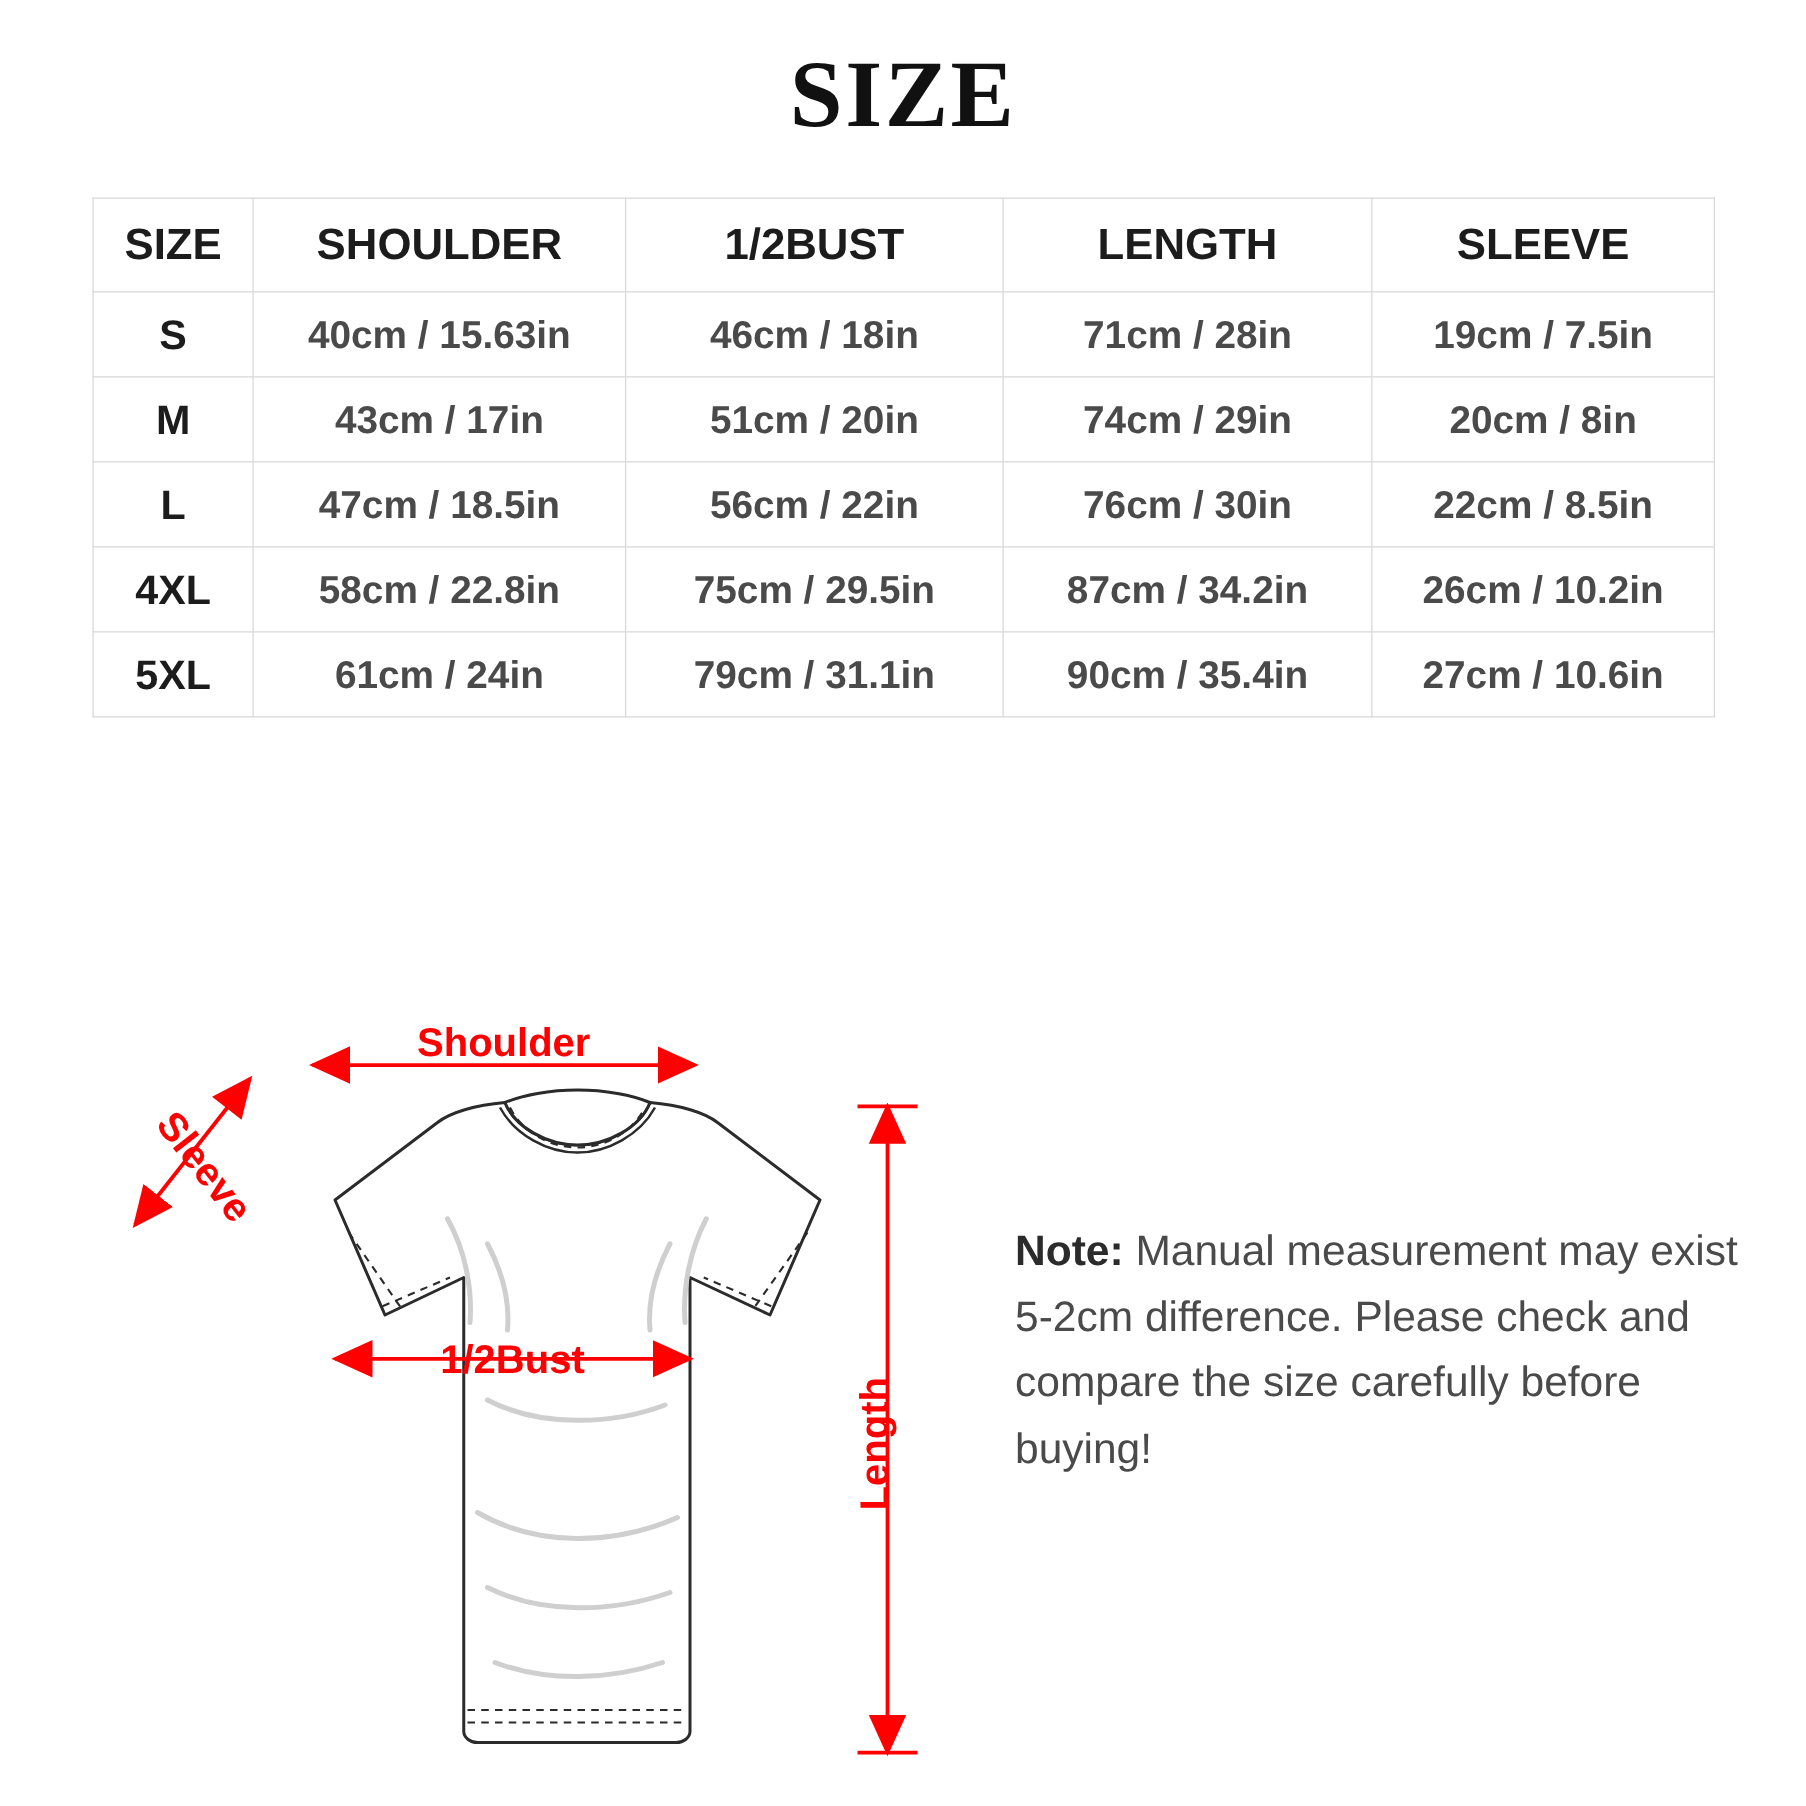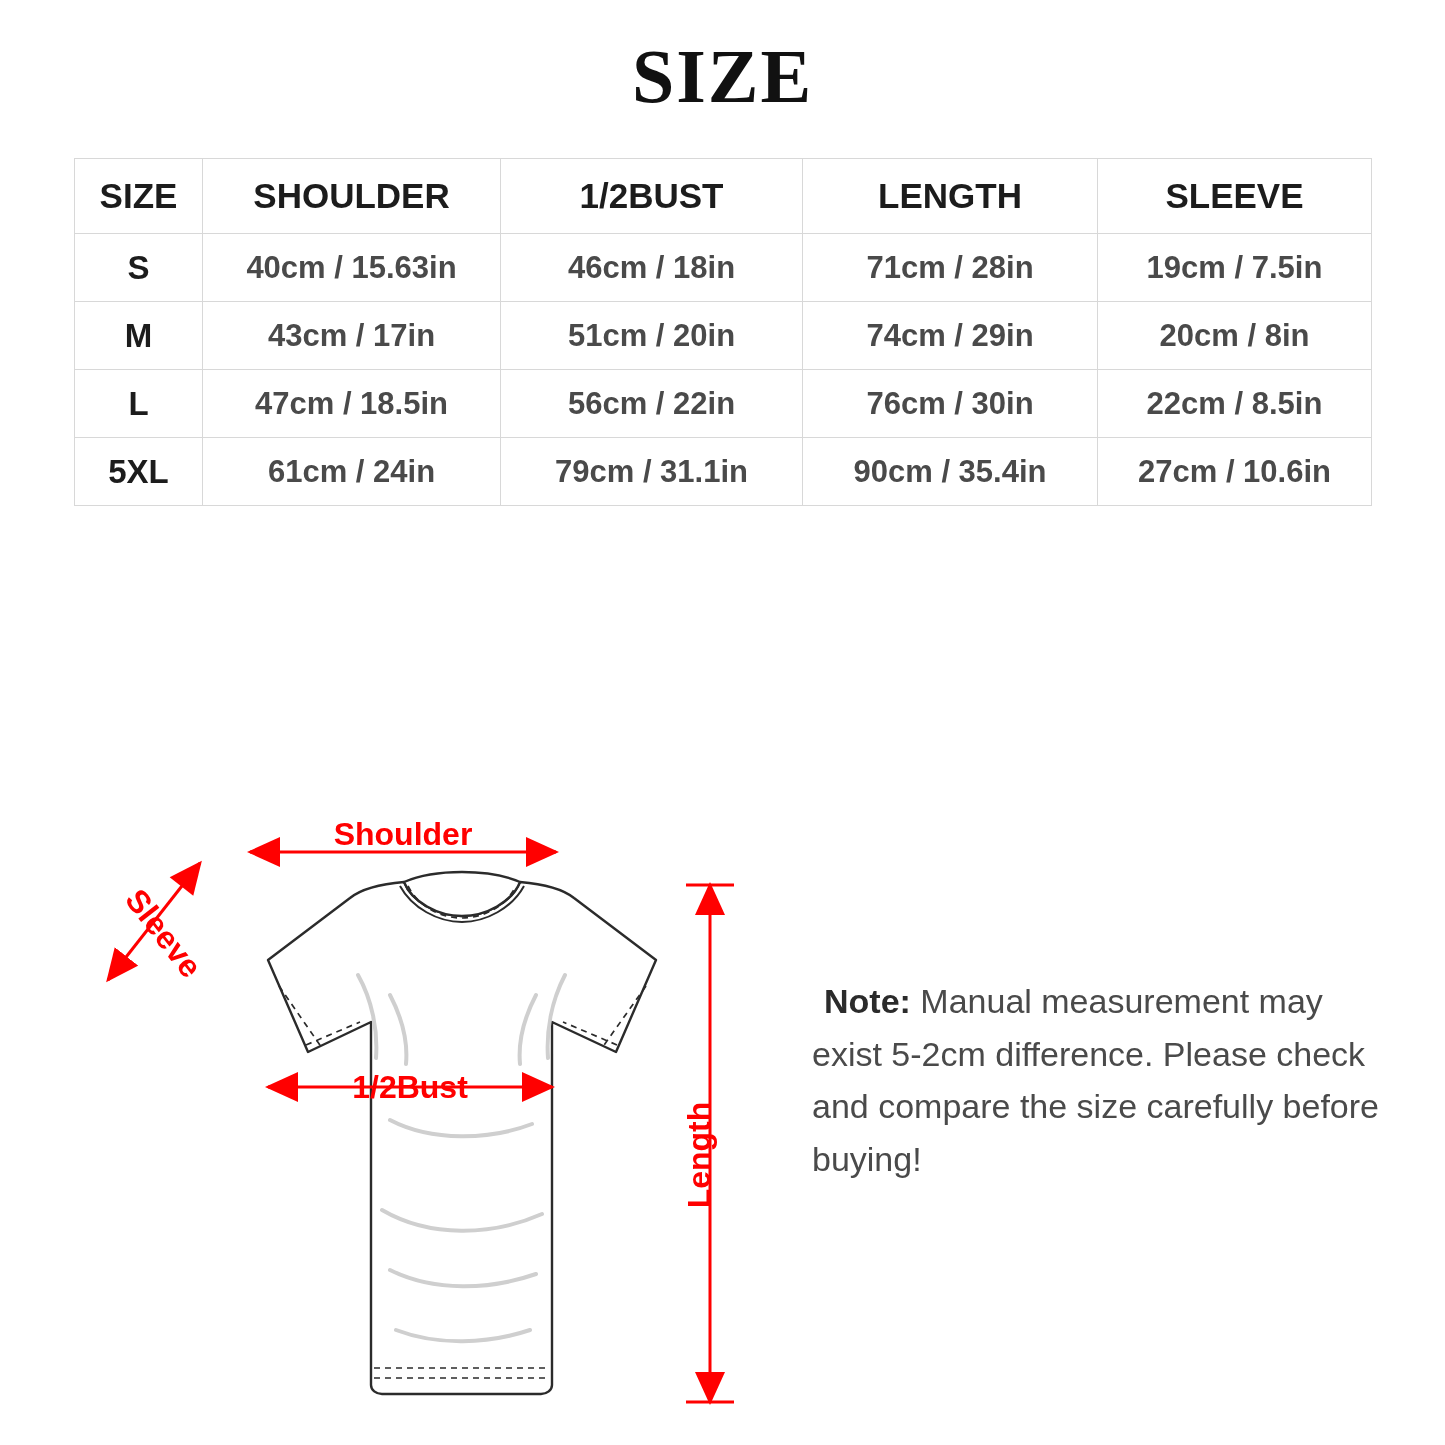--- a/index.html
+++ b/index.html
@@ -85,21 +85,20 @@
     left: 812px;
     top: 975px;
     width: 580px;
     font-size: 34px;
     line-height: 1.55;
     color: #4a4a4a;
   }
   #note-block .note-label {
     font-weight: 700;
     color: #2b2b2b;
-    margin-left: 12px;
   }
 </style>
 </head>
 <body>
 
 <div id="title">SIZE</div>
 
 <table id="size-table">
   <colgroup>
     <col class="col-size">
@@ -131,20 +130,27 @@
       <td>51cm / 20in</td>
       <td>74cm / 29in</td>
       <td>20cm / 8in</td>
     </tr>
     <tr>
       <td class="size-cell">L</td>
       <td>47cm / 18.5in</td>
       <td>56cm / 22in</td>
       <td>76cm / 30in</td>
       <td>22cm / 8.5in</td>
+    </tr>
+    <tr>
+      <td class="size-cell">4XL</td>
+      <td>58cm / 22.8in</td>
+      <td>75cm / 29.5in</td>
+      <td>87cm / 34.2in</td>
+      <td>26cm / 10.2in</td>
     </tr>
     <tr>
       <td class="size-cell">5XL</td>
       <td>61cm / 24in</td>
       <td>79cm / 31.1in</td>
       <td>90cm / 35.4in</td>
       <td>27cm / 10.6in</td>
     </tr>
   </tbody>
 </table>

